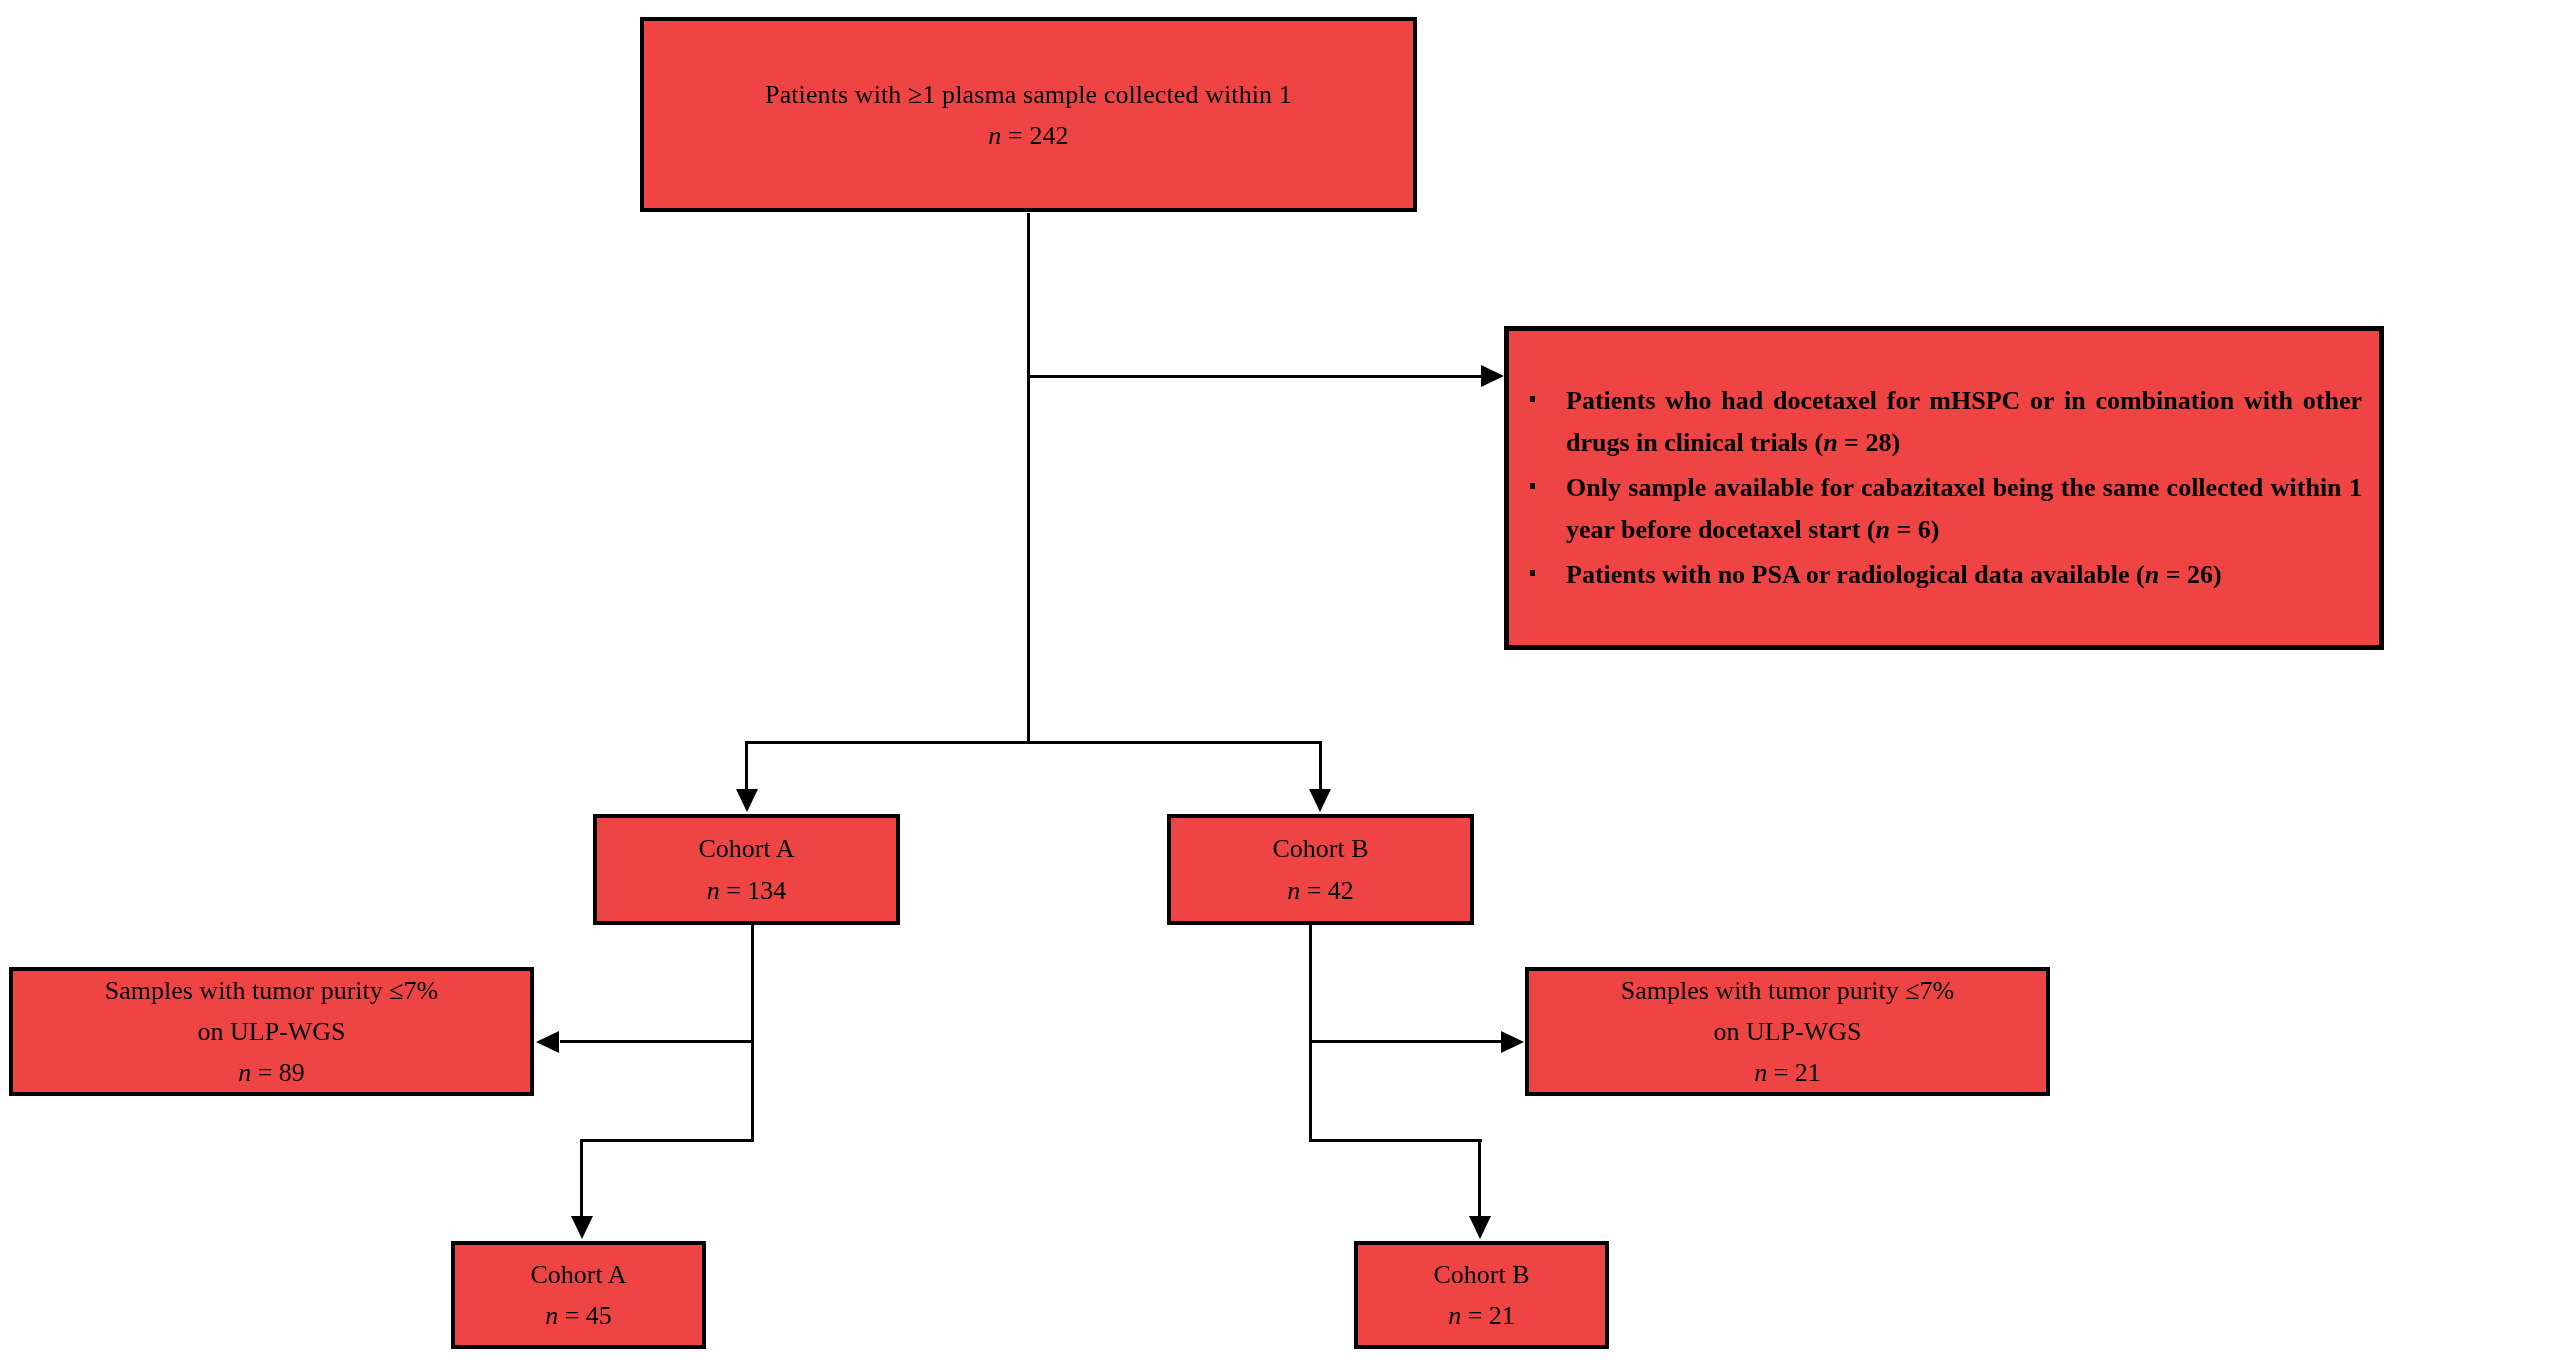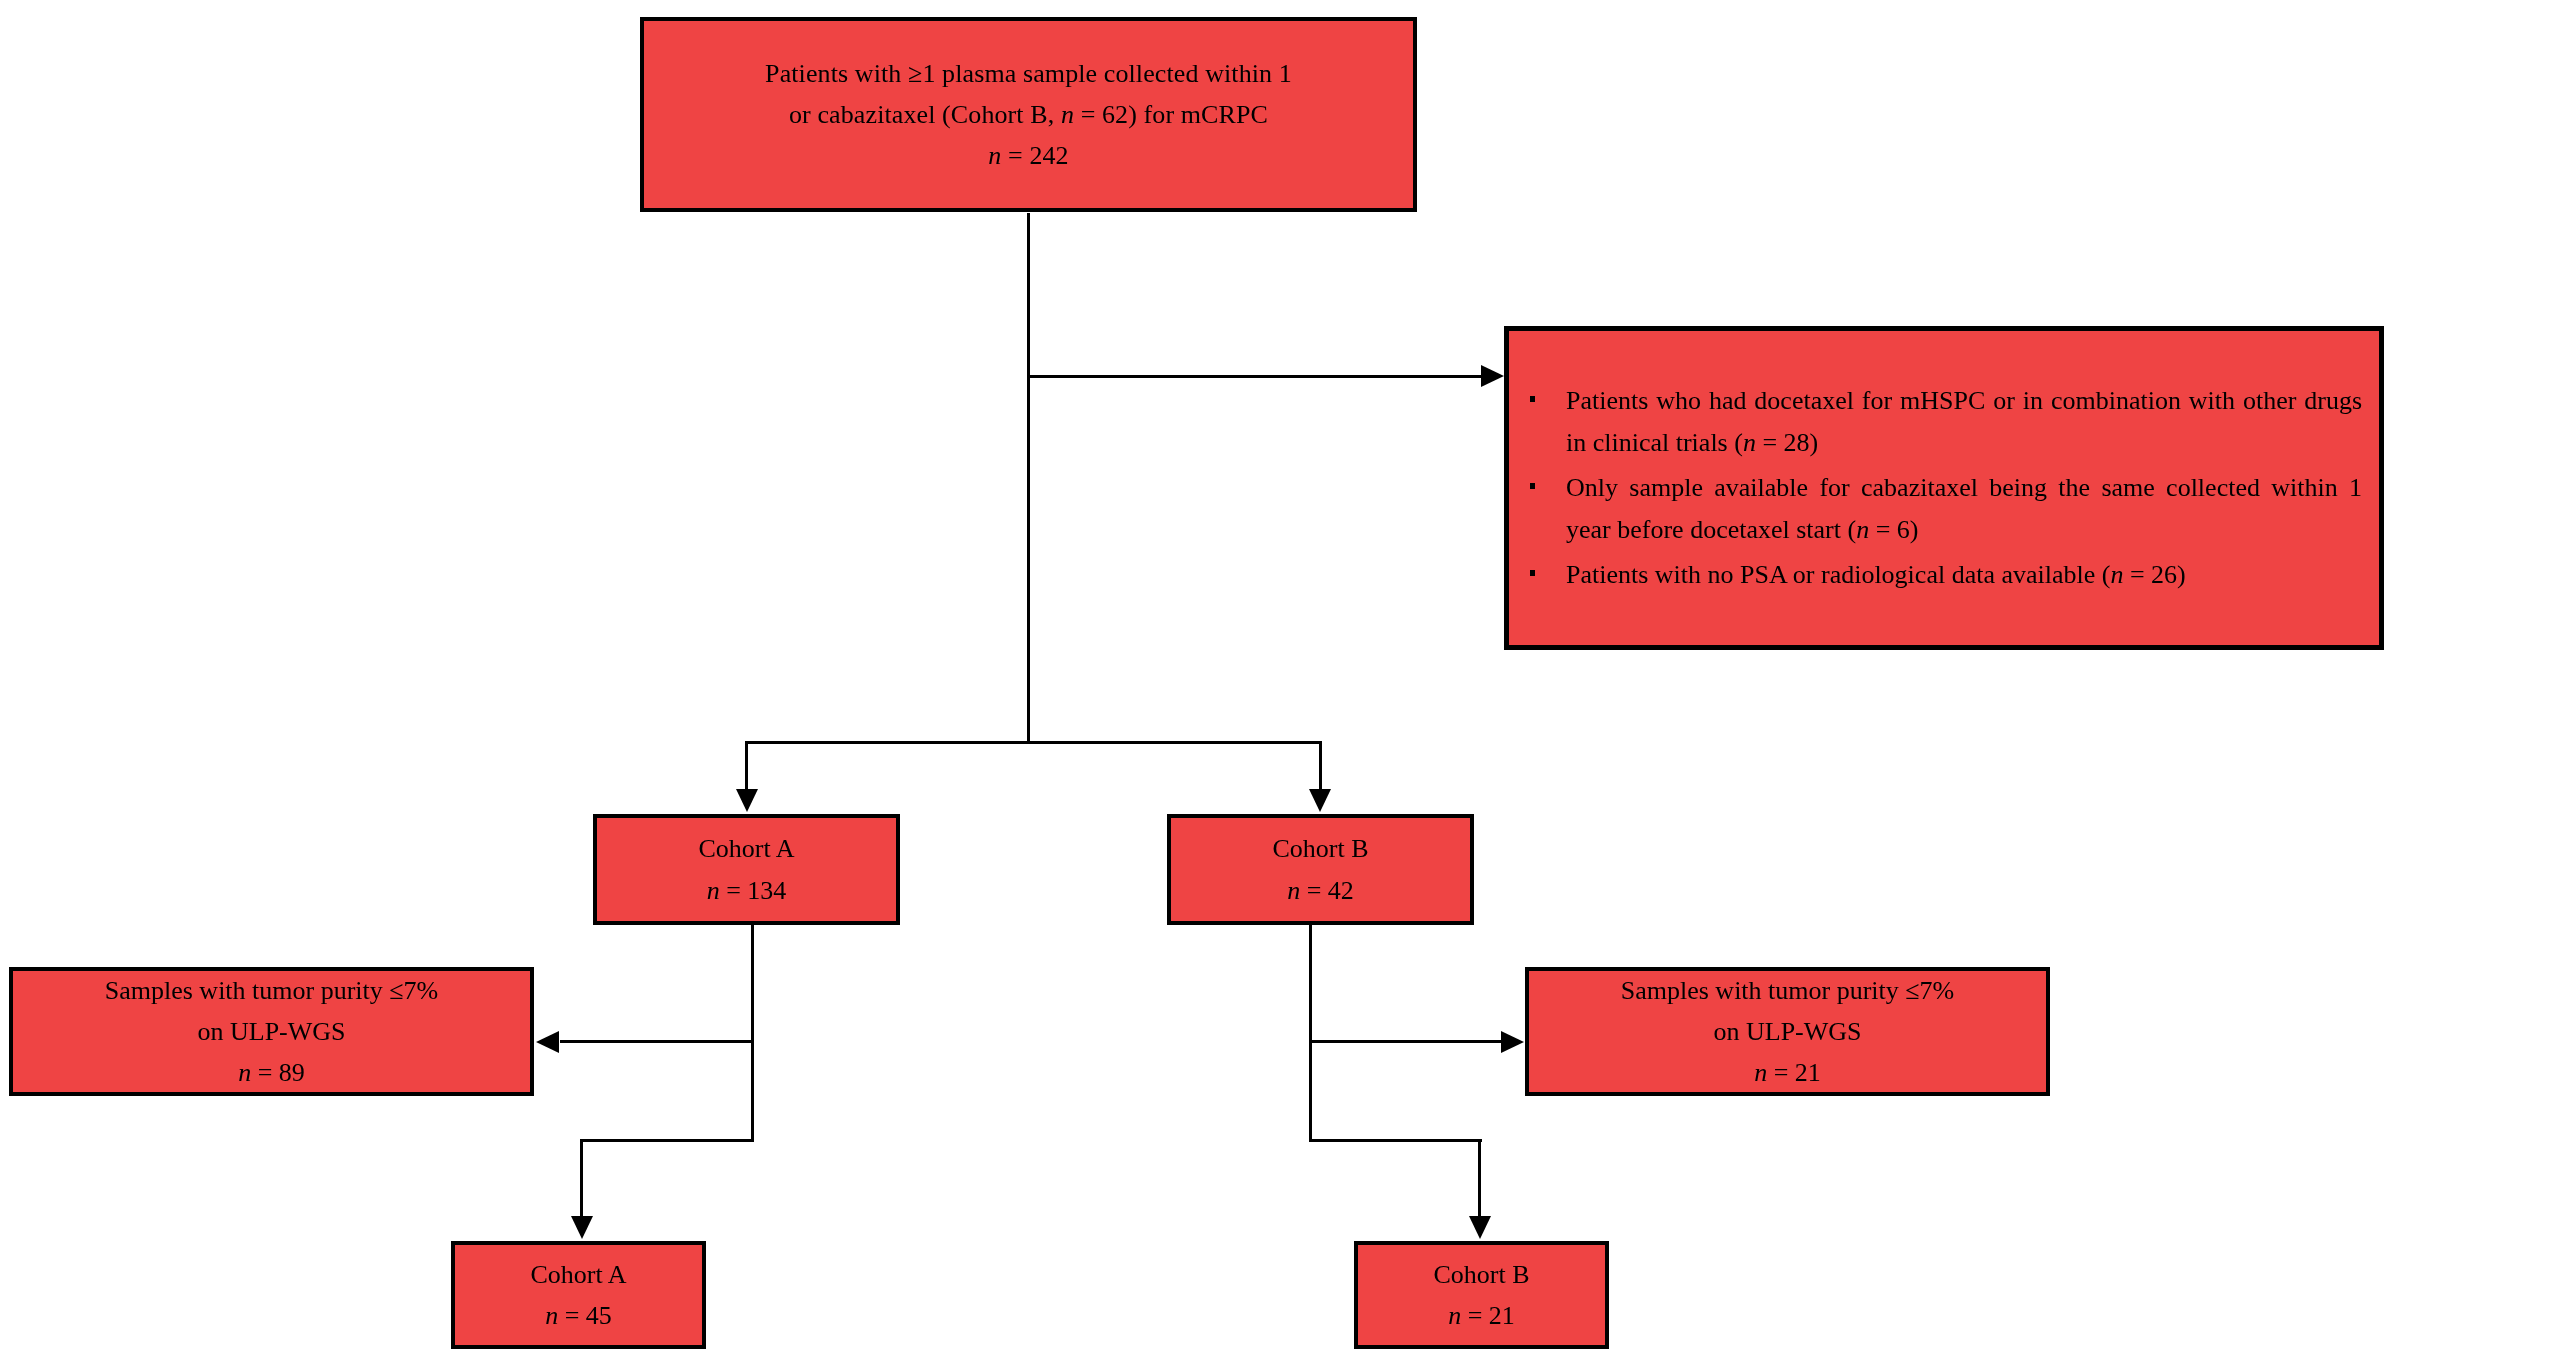--- a/index.html
+++ b/index.html
@@ -54,20 +54,21 @@
   
   #box-excl {
     left: 1504px;
     top: 326px;
     width: 880px;
     height: 324px;
     border-width: 5.2px;
     align-items: flex-end;
     justify-content: center;
     padding: 3.9px 17px 3.9px 9px;
+    font-weight: bold;
   }
   .bullet-list {
     list-style: none;
     margin: 0;
     padding: 0;
     width: 100%;
   }
   .bullet-list li {
     position: relative;
     padding-left: 48px;
@@ -161,21 +162,20 @@
     border-right: 23px solid #000000;
   }
 </style>
 </head>
 <body>
 
 <div id="canvas">
 
   <div class="box" id="box-top">
     <p>Patients with ≥1 plasma sample collected within 1</p>
-    <p>or cabazitaxel (Cohort B, <i>n</i> = 62) for mCRPC</p>
     <p><i>n</i> = 242</p>
   </div>
 
   <div class="line-v" style="left:1027px; top:213px; height:531px;"></div>
 
   <div class="line-h" style="left:1027px; top:375px; width:455px;"></div>
   <div class="arrow-right" style="left:1481px; top:365px;"></div>
 
   <div class="box" id="box-excl">
     <ul class="bullet-list">

